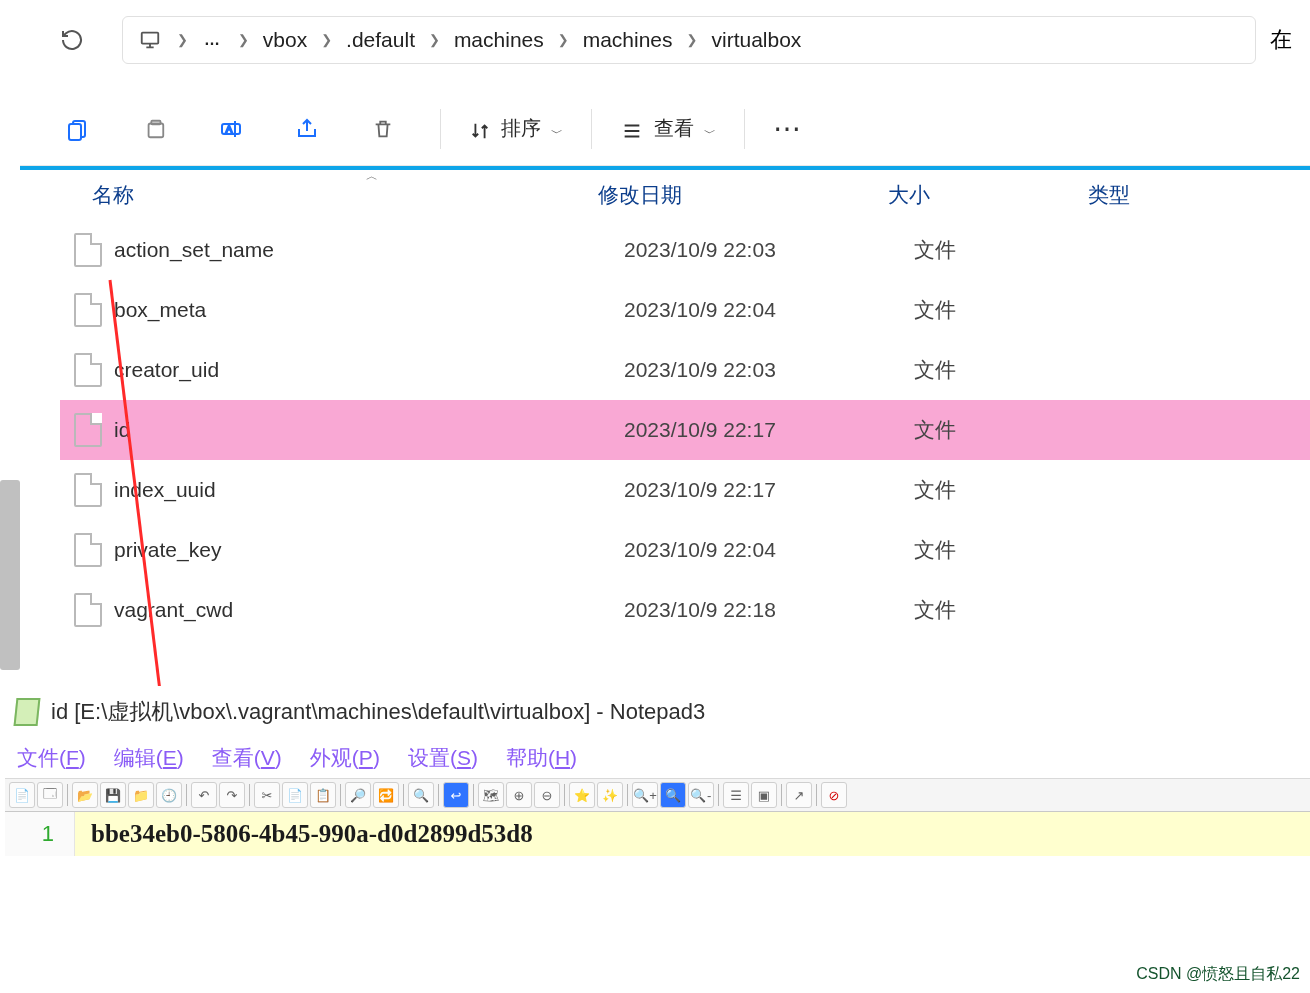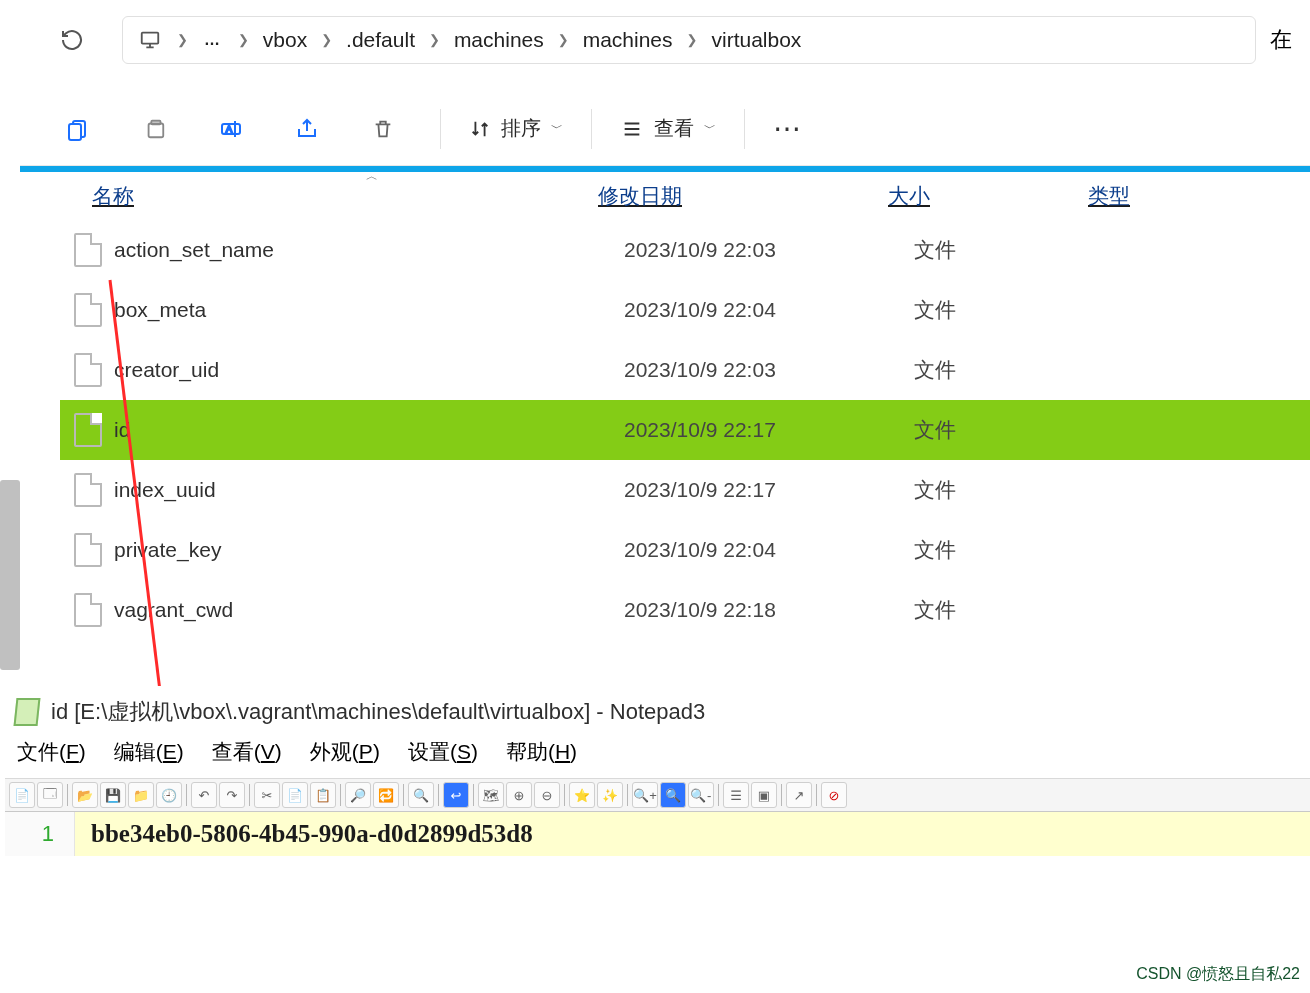--- a/index.html
+++ b/index.html
@@ -13,48 +13,48 @@
   .bc-icon{width:26px;height:26px;display:flex;align-items:center;justify-content:center;color:#555;margin:0 4px;}
   .bc-sep{color:#777;margin:0 10px;font-size:13px;}
   .bc-dots{font-weight:700;letter-spacing:2px;margin:0 6px;}
   .bc-item{font-size:21px;margin:0 4px;white-space:nowrap;}
   .right-stub{width:40px;font-size:22px;color:#000;margin-left:14px;}
   
   .tool-row{display:flex;align-items:center;height:74px;margin-top:12px;border-bottom:1px solid #e9e9e9;padding-left:30px;}
   .tbtn{width:58px;height:44px;display:flex;align-items:center;justify-content:center;color:#1b6fff;margin-right:18px;}
   .tbtn.grey{color:#555;}
   .vsep{width:1px;height:40px;background:#e0e0e0;margin:0 10px;}
-  .tlabel{display:flex;align-items:center;font-size:20px;color:#292929;margin:0 18px;cursor:default;}
+  .tlabel{display:flex;align-items:flex-end;font-size:20px;color:#292929;margin:0 18px;cursor:default;}
   .tlabel svg{margin-right:10px;}
   .chev{margin-left:10px;color:#555;font-size:12px;}
   .dots{font-size:28px;letter-spacing:2px;color:#333;margin-left:18px;}
   
-  .col-row{display:flex;height:54px;border-top:6px solid #0ea5e9;margin-top:0;text-decoration:underline;}
+  .col-row{display:flex;height:54px;border-top:4px solid #0ea5e9;margin-top:0;}
   .col{font-size:21px;color:#0c3e8c;display:flex;align-items:center;}
   .col.name{width:560px;padding-left:72px;}
   .col.mod{width:290px;padding-left:18px;}
   .col.type{width:240px;padding-left:18px;}
   .col.size{flex:1;padding-left:18px;}
   .sort-up{position:absolute;left:346px;top:168px;color:#666;font-size:12px;}
   
   .files{margin-left:40px;}
   .frow{display:flex;align-items:center;height:60px;font-size:21px;color:#303030;}
-  .frow.sel{background:#84cc16;}
+  .frow.sel{background:#f9a8d4;}
   .fic{width:28px;height:34px;border:2px solid #b9b9b9;border-radius:2px;margin-right:12px;margin-left:14px;position:relative;}
   .fic::after{content:"";position:absolute;right:-2px;top:-2px;width:10px;height:10px;border-left:2px solid #b9b9b9;border-bottom:2px solid #b9b9b9;background:#fff;}
   .fname{width:492px;}
   .fmod{width:290px;color:#444;padding-left:18px;}
   .ftype{width:240px;color:#444;padding-left:18px;}
   
   .arrow{position:absolute;left:100px;top:270px;pointer-events:none;}
   
   .np{position:absolute;left:5px;top:686px;right:0;background:#fff;}
   .np-title{display:flex;align-items:center;height:52px;font-size:22px;color:#2f2f2f;padding-left:10px;}
   .np-ico{width:24px;height:28px;border:2px solid #7bb661;background:#d4efb8;transform:skewX(-6deg);margin-right:12px;}
-  .np-menu{display:flex;align-items:flex-start;height:40px;padding-left:12px;font-size:21px;color:#000000;gap:28px;}
+  .np-menu{display:flex;align-items:center;height:40px;padding-left:12px;font-size:21px;color:#8b5cf6;gap:28px;}
   .np-menu span u{text-decoration:underline;}
   .np-toolbar{display:flex;align-items:center;height:34px;padding-left:4px;border-top:1px solid #d9d9d9;border-bottom:1px solid #c8c8c8;background:#f5f5f5;gap:2px;}
   .np-tb{width:26px;height:26px;border:1px solid #cfcfcf;border-radius:3px;background:#fbfbfb;display:flex;align-items:center;justify-content:center;font-size:13px;color:#606060;}
   .np-ts{width:1px;height:22px;background:#b8b8b8;margin:0 2px;}
   .np-body{display:flex;}
   .np-gut{width:70px;text-align:right;padding-right:20px;color:#2faa2f;font-size:22px;line-height:44px;background:#fafafa;border-right:1px solid #e4e4e4;}
   .np-text{flex:1;background:#ffffcf;font-family:Liberation Serif, serif;font-size:25px;font-weight:700;line-height:44px;padding-left:16px;letter-spacing:0px;}
   
   .wm{position:absolute;right:10px;bottom:8px;color:#14532d;font-size:16px;}
 </style>

